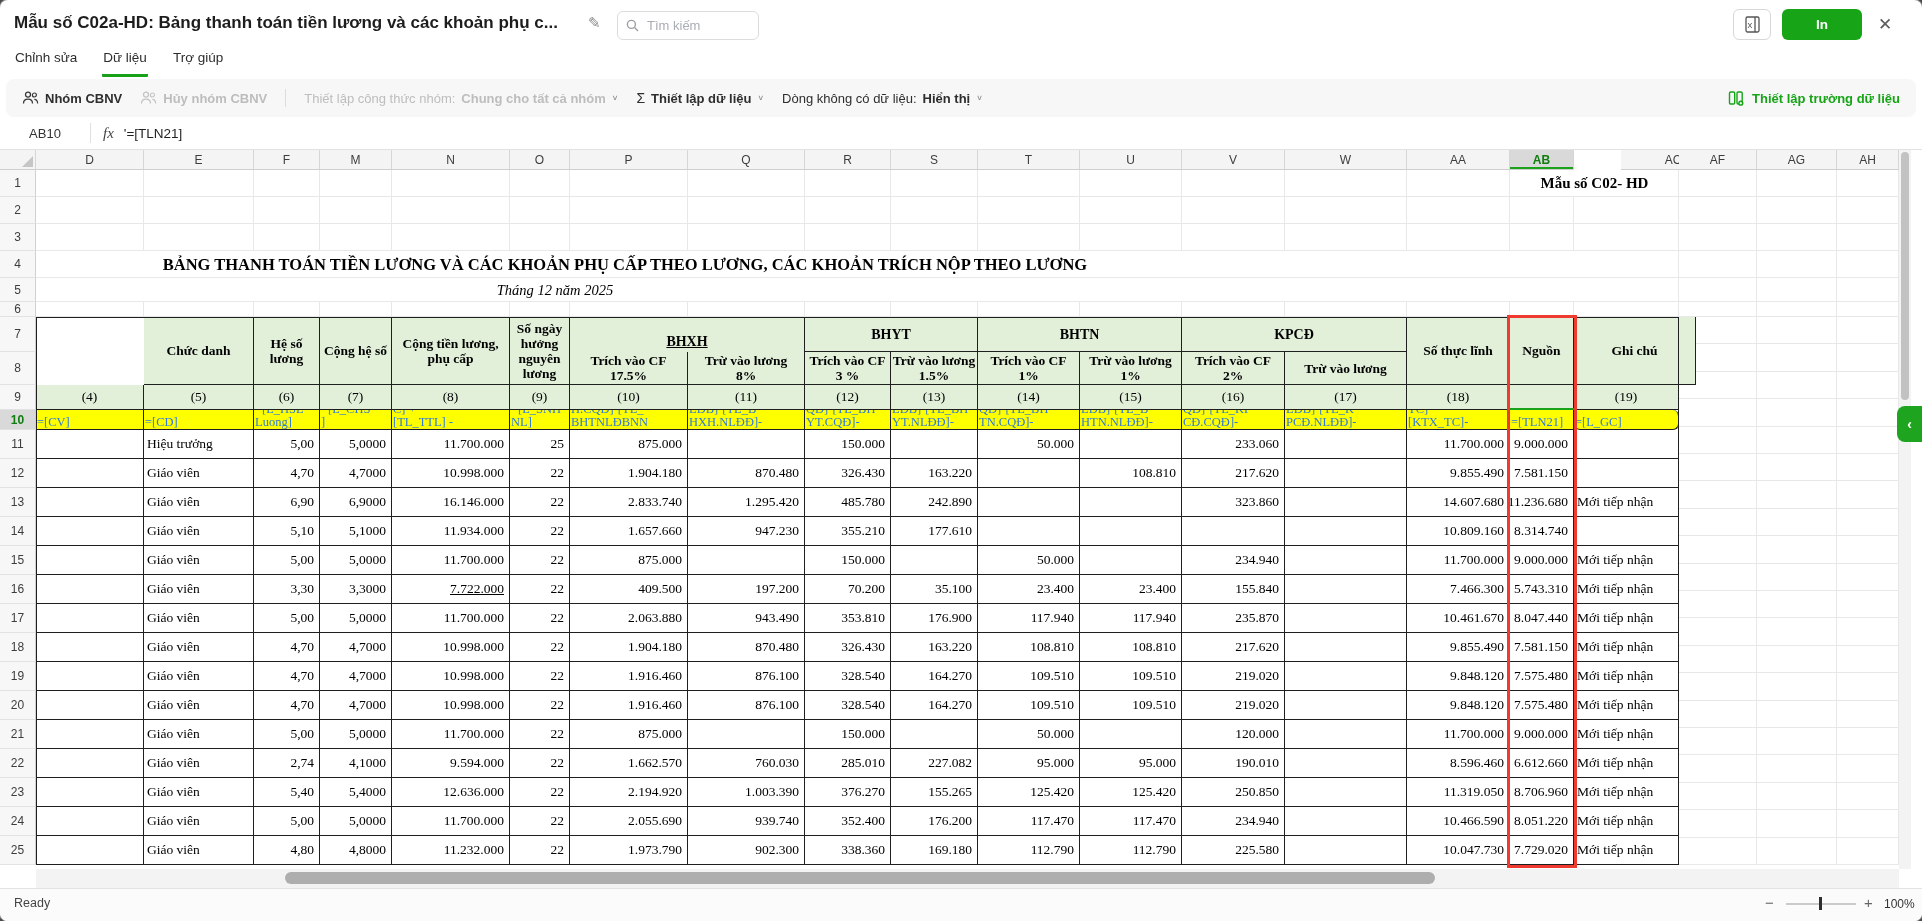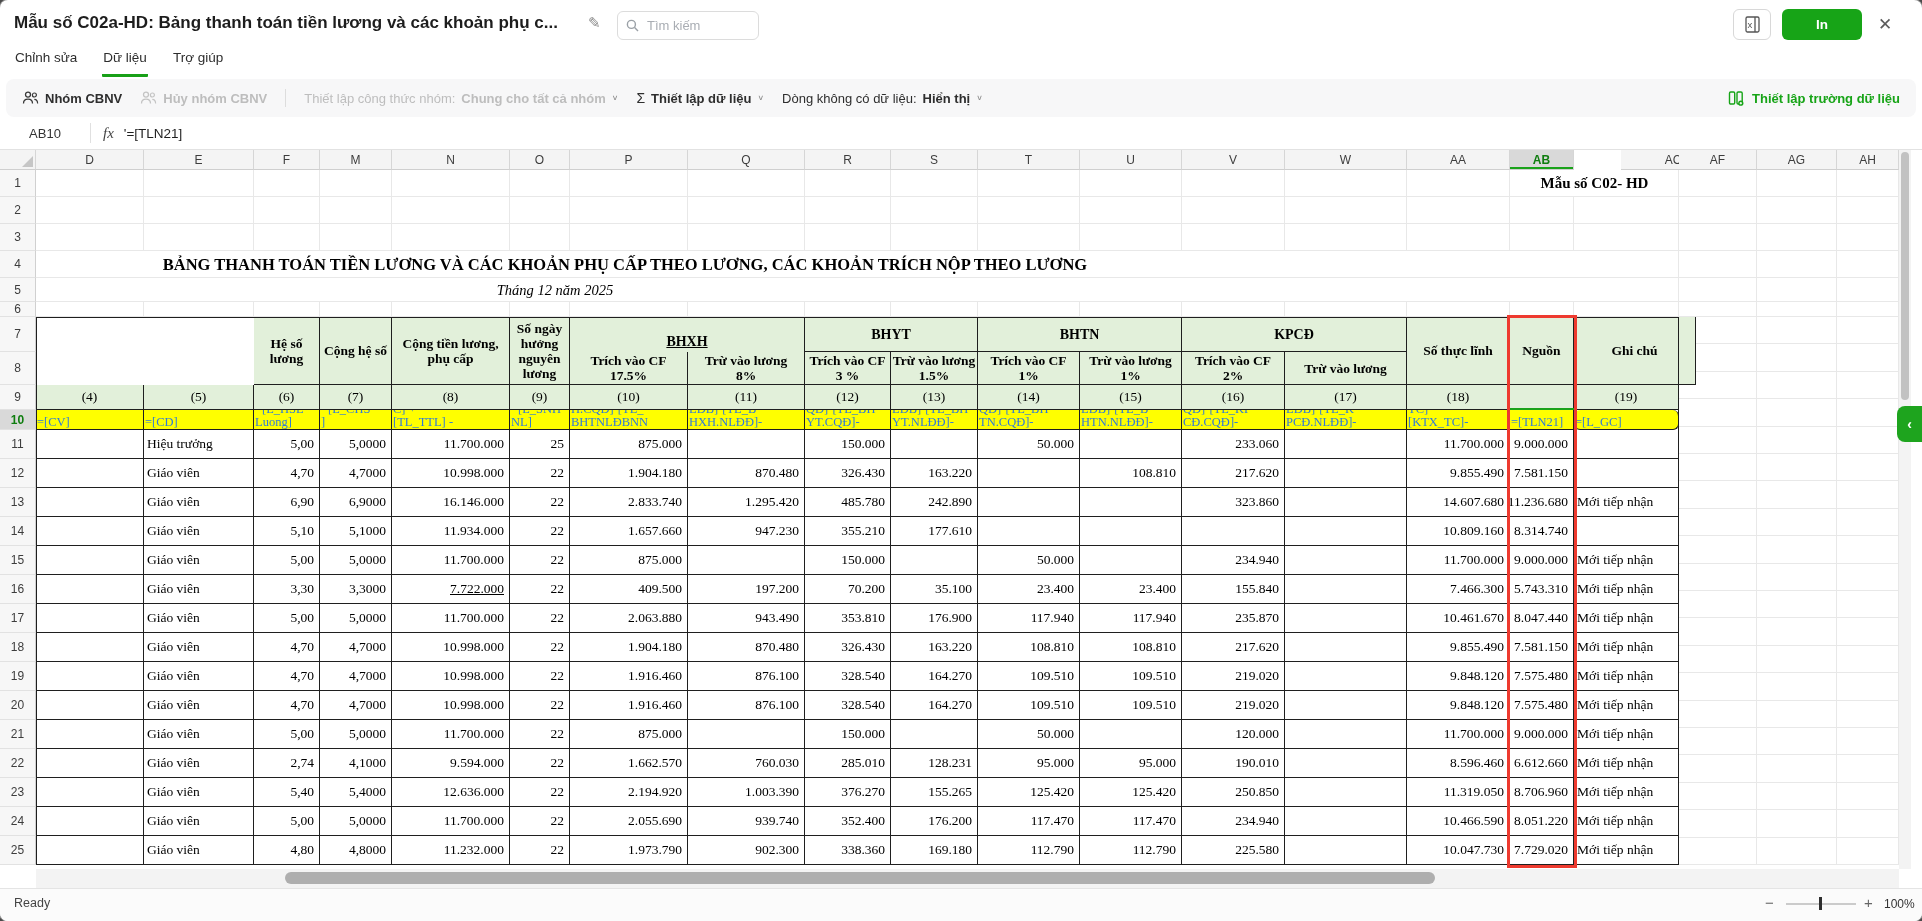--- a/index.html
+++ b/index.html
@@ -397,20 +397,21 @@
       <div class="abs g" style="left: 1837px; top: 755.4px; width: 62px; height: 27.4px;"></div>
       <div class="abs g" style="left: 1679px; top: 782.8px; width: 78px; height: 27.4px;"></div>
       <div class="abs g" style="left: 1757px; top: 782.8px; width: 80px; height: 27.4px;"></div>
       <div class="abs g" style="left: 1837px; top: 782.8px; width: 62px; height: 27.4px;"></div>
       <div class="abs g" style="left: 1679px; top: 810.2px; width: 78px; height: 27.4px;"></div>
       <div class="abs g" style="left: 1757px; top: 810.2px; width: 80px; height: 27.4px;"></div>
       <div class="abs g" style="left: 1837px; top: 810.2px; width: 62px; height: 27.4px;"></div>
       <div class="abs g" style="left: 1679px; top: 837.6px; width: 78px; height: 27.4px;"></div>
       <div class="abs g" style="left: 1757px; top: 837.6px; width: 80px; height: 27.4px;"></div>
       <div class="abs g" style="left: 1837px; top: 837.6px; width: 62px; height: 27.4px;"></div>
+      <div class="abs hc" style="left: 144px; top: 317px; width: 110px; height: 68px;">Chức danh</div>
       <div class="abs hc" style="left: 254px; top: 317px; width: 66px; height: 68px;">Hệ số lương</div>
       <div class="abs hc" style="left: 320px; top: 317px; width: 72px; height: 68px;">Cộng hệ số</div>
       <div class="abs hc" style="left: 392px; top: 317px; width: 118px; height: 68px;">Cộng tiền lương, phụ cấp</div>
       <div class="abs hc" style="left: 510px; top: 317px; width: 60px; height: 68px;">Số ngày hưởng nguyên lương</div>
       <div class="abs hc big" style="left: 570px; top: 317px; width: 235px; height: 49px; text-decoration: underline;">BHXH</div>
       <div class="abs hc" style="left: 570px; top: 352px; width: 118px; height: 33px;">Trích vào CF
 17.5%</div>
       <div class="abs hc" style="left: 688px; top: 352px; width: 117px; height: 33px;">Trừ vào lương
 8%</div>
       <div class="abs hc big" style="left: 805px; top: 317px; width: 173px; height: 35px;">BHYT</div>
@@ -667,21 +668,21 @@
       <div class="abs dc txt" style="left: 1574px; top: 720px; width: 105px; height: 29px;">Mới tiếp nhận</div>
       <div class="abs dc txt" style="left: 36px; top: 749px; width: 108px; height: 29px;"></div>
       <div class="abs dc txt" style="left: 144px; top: 749px; width: 110px; height: 29px;">Giáo viên</div>
       <div class="abs dc num" style="left: 254px; top: 749px; width: 66px; height: 29px;">2,74</div>
       <div class="abs dc num" style="left: 320px; top: 749px; width: 72px; height: 29px;">4,1000</div>
       <div class="abs dc num" style="left: 392px; top: 749px; width: 118px; height: 29px;">9.594.000</div>
       <div class="abs dc num" style="left: 510px; top: 749px; width: 60px; height: 29px;">22</div>
       <div class="abs dc num" style="left: 570px; top: 749px; width: 118px; height: 29px;">1.662.570</div>
       <div class="abs dc num" style="left: 688px; top: 749px; width: 117px; height: 29px;">760.030</div>
       <div class="abs dc num" style="left: 805px; top: 749px; width: 86px; height: 29px;">285.010</div>
-      <div class="abs dc num" style="left: 891px; top: 749px; width: 87px; height: 29px;">128.231</div>
+      <div class="abs dc num" style="left: 891px; top: 749px; width: 87px; height: 29px;">227.082</div>
       <div class="abs dc num" style="left: 978px; top: 749px; width: 102px; height: 29px;">95.000</div>
       <div class="abs dc num" style="left: 1080px; top: 749px; width: 102px; height: 29px;">95.000</div>
       <div class="abs dc num" style="left: 1182px; top: 749px; width: 103px; height: 29px;">190.010</div>
       <div class="abs dc num" style="left: 1285px; top: 749px; width: 122px; height: 29px;"></div>
       <div class="abs dc num" style="left: 1407px; top: 749px; width: 103px; height: 29px;">8.596.460</div>
       <div class="abs dc num" style="left: 1510px; top: 749px; width: 64px; height: 29px;">6.612.660</div>
       <div class="abs dc txt" style="left: 1574px; top: 749px; width: 105px; height: 29px;">Mới tiếp nhận</div>
       <div class="abs dc txt" style="left: 36px; top: 778px; width: 108px; height: 29px;"></div>
       <div class="abs dc txt" style="left: 144px; top: 778px; width: 110px; height: 29px;">Giáo viên</div>
       <div class="abs dc num" style="left: 254px; top: 778px; width: 66px; height: 29px;">5,40</div>

